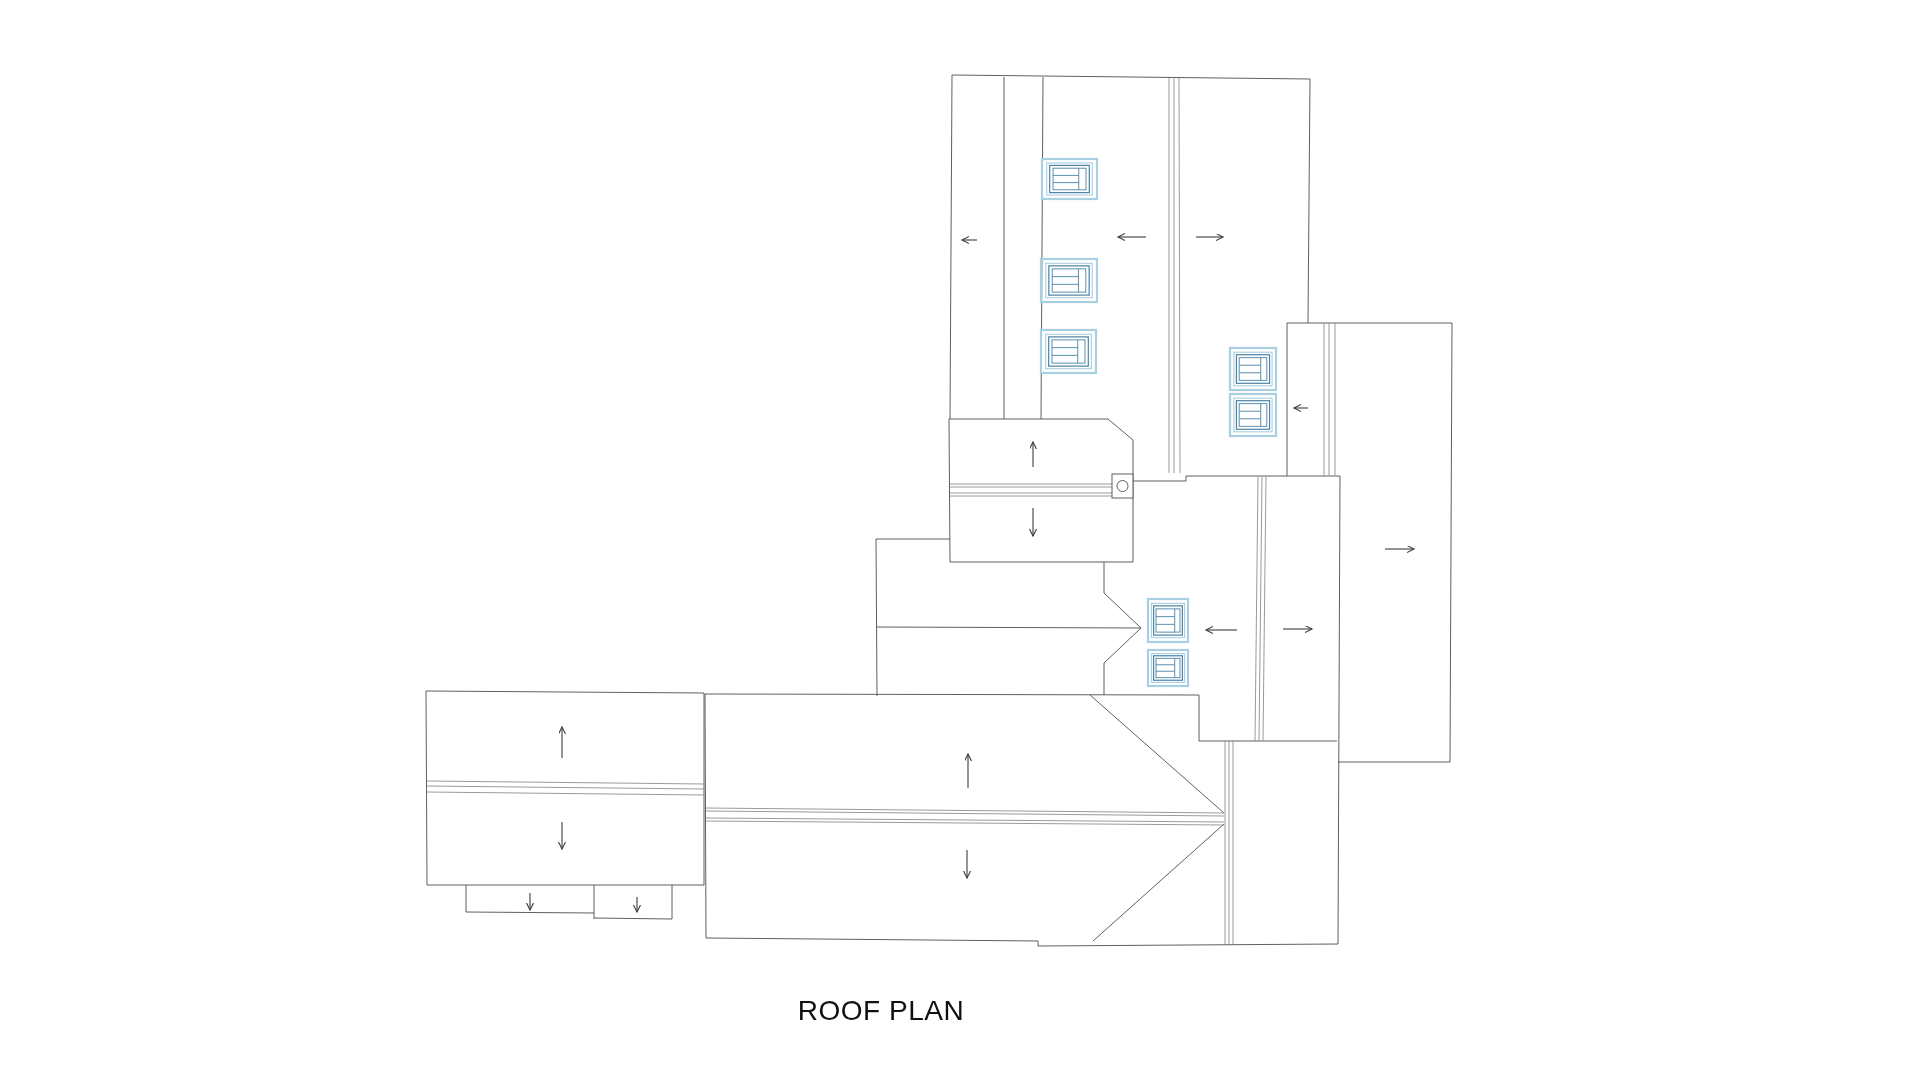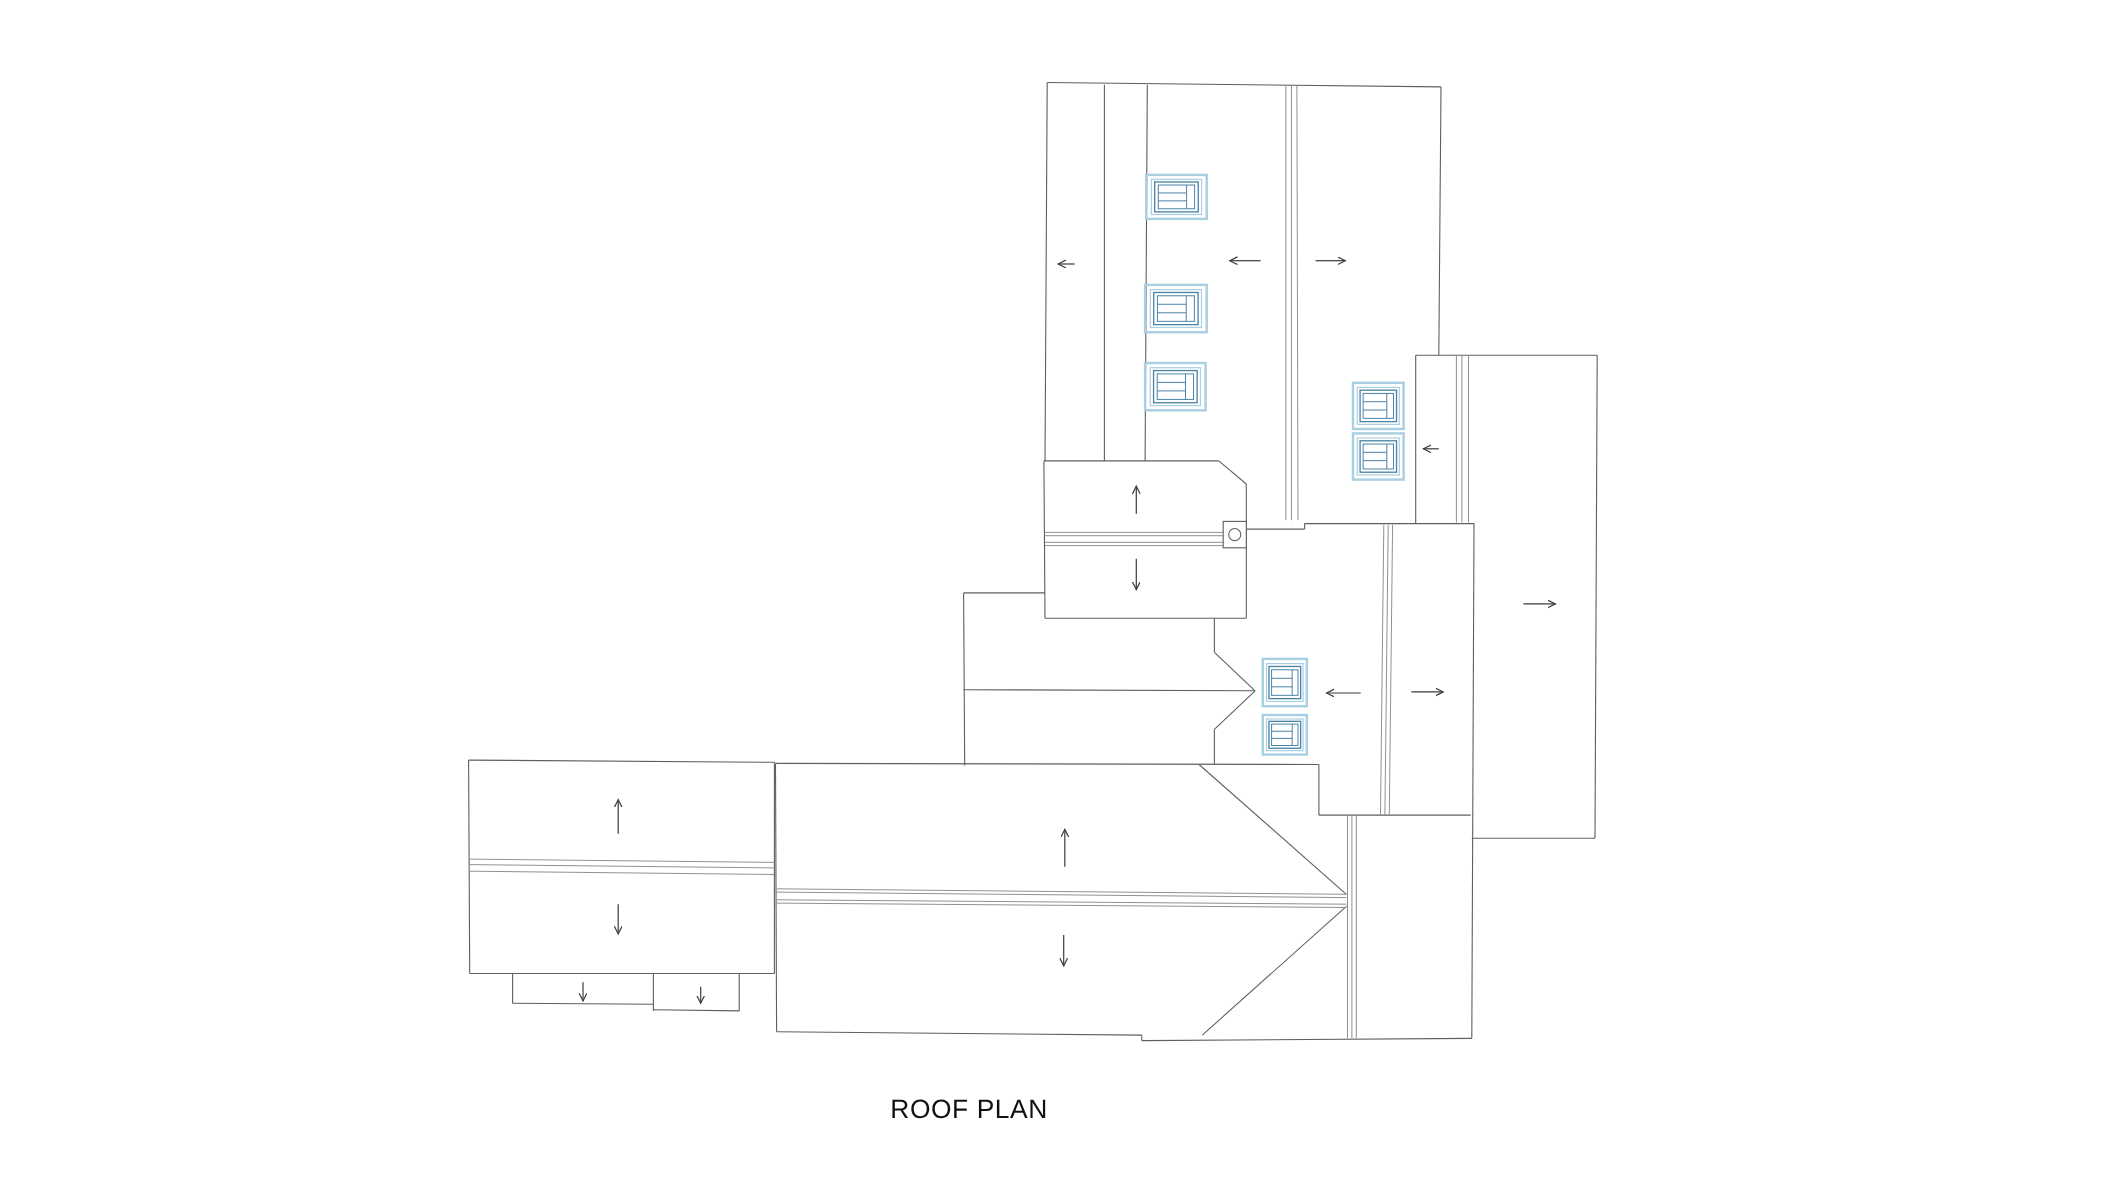--- a/index.html
+++ b/index.html
@@ -24,21 +24,21 @@
     width: 1920px;
     height: 1080px;
     display: block;
   }
   .drawing-title {
     position: absolute;
     left: 786px;
     top: 995px;
     width: 190px;
     text-align: center;
-    font-size: 24px;
+    font-size: 28px;
     letter-spacing: 0.5px;
     color: #111111;
     white-space: nowrap;
   }
 </style>
 </head>
 <body>
 
 <div class="page">
 

